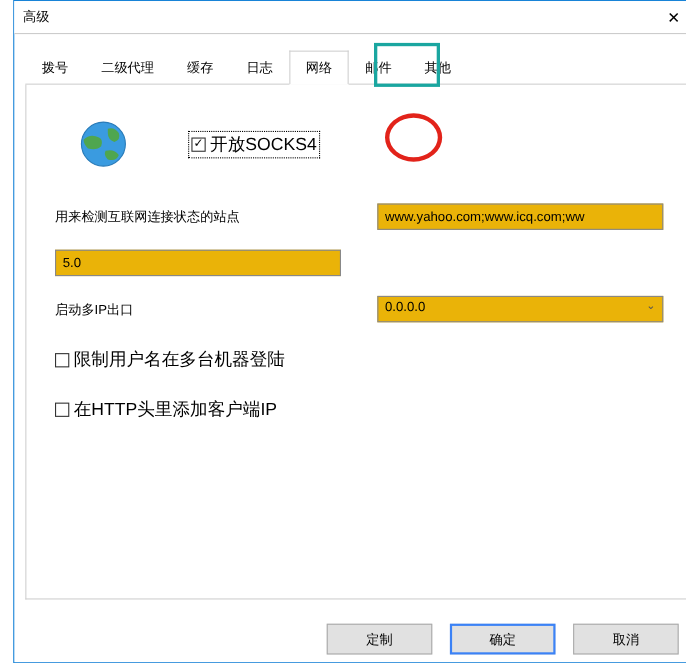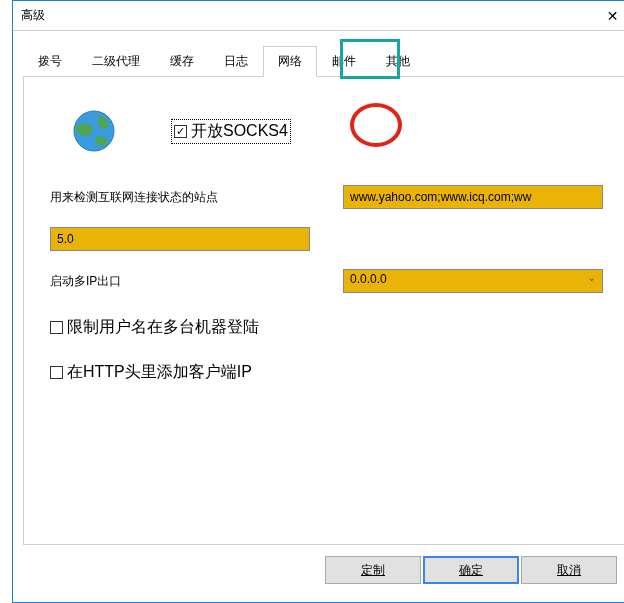--- a/index.html
+++ b/index.html
@@ -160,25 +160,24 @@
     color: #555;
   }
   .checklist {
     margin-top: 24px;
   }
   .checklist .chk-wrap {
     margin-bottom: 24px;
   }
   .button-row {
     position: absolute;
-    bottom: 18px;
+    bottom: 7px;
     right: 18px;
     display: flex;
-    gap: 2px;
-    text-decoration: underline;
+    gap: 16px;
   }
   .btn {
     width: 96px;
     height: 28px;
     border: 1px solid #aaa;
     background: #e1e1e1;
     font-size: 12px;
     font-family: inherit;
     cursor: pointer;
     display: flex;

